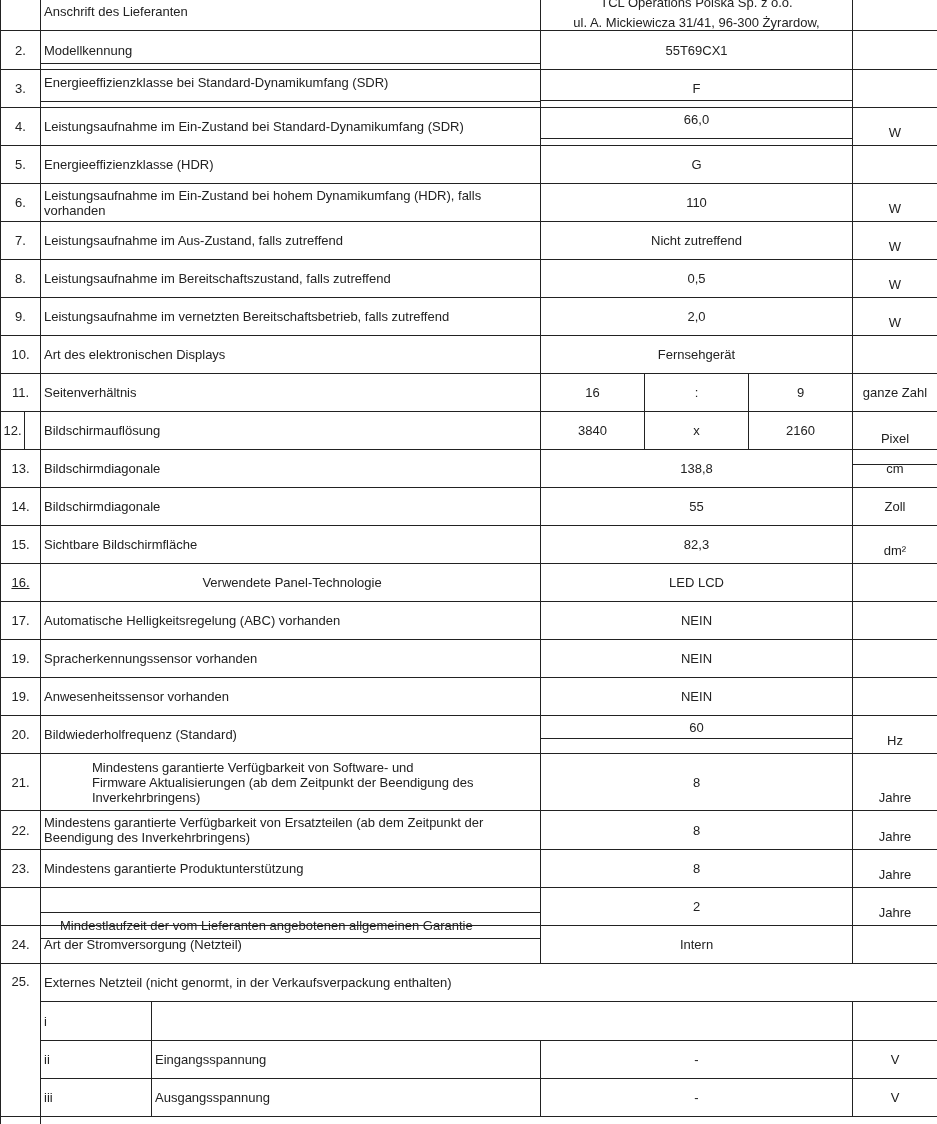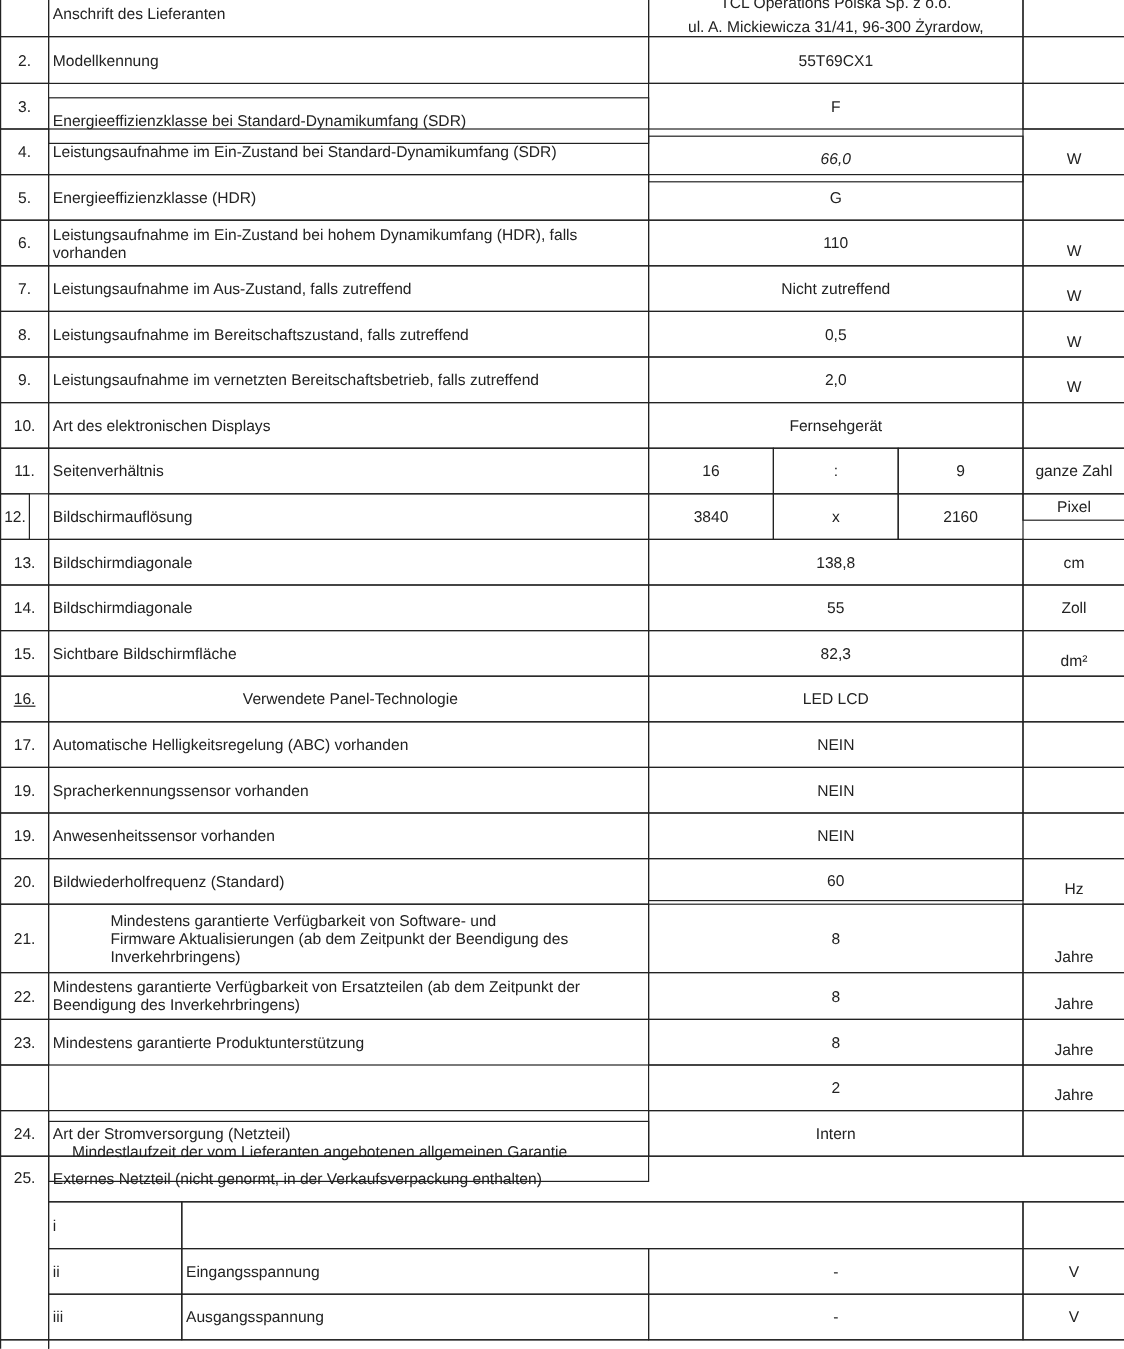--- a/index.html
+++ b/index.html
@@ -35,36 +35,36 @@
     </div>
     <div class="c val" style="left: 540px; top: 30px; width: 313px; height: 40px;">
       <span style="white-space: pre-line;">55T69CX1</span>
     </div>
     <div class="c unit" style="left: 852px; top: 30px; width: 86px; height: 40px;">
       <span style="white-space: pre-line;"></span>
     </div>
     <div class="c num" style="left: 0px; top: 69px; width: 41px; height: 39px;">
       <span style="white-space: pre-line;">3.</span>
     </div>
-    <div class="c lbl" style="left: 40px; top: 81px; width: 501px; height: 39px;">
+    <div class="c lbl" style="left: 40px; top: 63px; width: 501px; height: 39px;">
       <span style="white-space: pre-line;">Energieeffizienzklasse bei Standard-Dynamikumfang (SDR)</span>
     </div>
     <div class="c val" style="left: 540px; top: 69px; width: 313px; height: 39px;">
       <span style="white-space: pre-line;">F</span>
     </div>
     <div class="c unit" style="left: 852px; top: 69px; width: 86px; height: 39px;">
       <span style="white-space: pre-line;"></span>
     </div>
     <div class="c num" style="left: 0px; top: 107px; width: 41px; height: 39px;">
       <span style="white-space: pre-line;">4.</span>
     </div>
     <div class="c lbl" style="left: 40px; top: 107px; width: 501px; height: 39px;">
       <span style="white-space: pre-line;">Leistungsaufnahme im Ein-Zustand bei Standard-Dynamikumfang (SDR)</span>
     </div>
-    <div class="c val" style="left: 540px; top: 113px; width: 313px; height: 39px; font-style: italic;">
+    <div class="c val" style="left: 540px; top: 100px; width: 313px; height: 39px;">
       <span style="white-space: pre-line;">66,0</span>
     </div>
     <div class="c unit" style="left: 852px; top: 107px; width: 86px; height: 39px; align-items: flex-end; padding-bottom: 5px;">
       <span style="white-space: pre-line;">W</span>
     </div>
     <div class="c num" style="left: 0px; top: 145px; width: 41px; height: 39px;">
       <span style="white-space: pre-line;">5.</span>
     </div>
     <div class="c lbl" style="left: 40px; top: 145px; width: 501px; height: 39px;">
       <span style="white-space: pre-line;">Energieeffizienzklasse (HDR)</span>
@@ -161,21 +161,21 @@
     </div>
     <div class="c val" style="left: 540px; top: 411px; width: 105px; height: 39px;">
       <span style="white-space: pre-line;">3840</span>
     </div>
     <div class="c val" style="left: 644px; top: 411px; width: 105px; height: 39px;">
       <span style="white-space: pre-line;">x</span>
     </div>
     <div class="c val" style="left: 748px; top: 411px; width: 105px; height: 39px;">
       <span style="white-space: pre-line;">2160</span>
     </div>
-    <div class="c unit" style="left: 852px; top: 411px; width: 86px; height: 23px;">
+    <div class="c unit" style="left: 852px; top: 411px; width: 86px; height: 54px;">
       <span style="white-space: pre-line;">Pixel</span>
     </div>
     <div class="c num" style="left: 0px; top: 449px; width: 41px; height: 39px;">
       <span style="white-space: pre-line;">13.</span>
     </div>
     <div class="c lbl" style="left: 40px; top: 449px; width: 501px; height: 39px;">
       <span style="white-space: pre-line;">Bildschirmdiagonale</span>
     </div>
     <div class="c val" style="left: 540px; top: 449px; width: 313px; height: 39px;">
       <span style="white-space: pre-line;">138,8</span>
@@ -254,21 +254,21 @@
     </div>
     <div class="c unit" style="left: 852px; top: 677px; width: 86px; height: 39px;">
       <span style="white-space: pre-line;"></span>
     </div>
     <div class="c num" style="left: 0px; top: 715px; width: 41px; height: 39px;">
       <span style="white-space: pre-line;">20.</span>
     </div>
     <div class="c lbl" style="left: 40px; top: 715px; width: 501px; height: 39px;">
       <span style="white-space: pre-line;">Bildwiederholfrequenz (Standard)</span>
     </div>
-    <div class="c val" style="left: 540px; top: 715px; width: 313px; height: 36px;">
+    <div class="c val" style="left: 540px; top: 715px; width: 313px; height: 24px;">
       <span style="white-space: pre-line;">60</span>
     </div>
     <div class="c unit" style="left: 852px; top: 715px; width: 86px; height: 39px; align-items: flex-end; padding-bottom: 5px;">
       <span style="white-space: pre-line;">Hz</span>
     </div>
     <div class="c num" style="left: 0px; top: 753px; width: 41px; height: 58px;">
       <span style="white-space: pre-line;">21.</span>
     </div>
     <div class="c lbl" style="left: 40px; top: 753px; width: 501px; height: 58px;">
       <span style="white-space: pre-line; margin-left: 48px;">Mindestens garantierte Verfügbarkeit von Software- und
@@ -302,21 +302,21 @@
     </div>
     <div class="c val" style="left: 540px; top: 849px; width: 313px; height: 39px;">
       <span style="white-space: pre-line;">8</span>
     </div>
     <div class="c unit" style="left: 852px; top: 849px; width: 86px; height: 39px; align-items: flex-end; padding-bottom: 5px;">
       <span style="white-space: pre-line;">Jahre</span>
     </div>
     <div class="c num" style="left: 0px; top: 887px; width: 41px; height: 39px;">
       <span style="white-space: pre-line;"></span>
     </div>
-    <div class="c lbl" style="left: 40px; top: 934px; width: 501px; height: 51px; padding-left: 19px;">
+    <div class="c lbl" style="left: 40px; top: 912px; width: 501px; height: 27px; padding-left: 19px;">
       <span style="white-space: pre-line;">Mindestlaufzeit der vom Lieferanten angebotenen allgemeinen Garantie</span>
     </div>
     <div class="c val" style="left: 540px; top: 887px; width: 313px; height: 39px;">
       <span style="white-space: pre-line;">2</span>
     </div>
     <div class="c unit" style="left: 852px; top: 887px; width: 86px; height: 39px; align-items: flex-end; padding-bottom: 5px;">
       <span style="white-space: pre-line;">Jahre</span>
     </div>
     <div class="c num" style="left: 0px; top: 925px; width: 41px; height: 39px;">
       <span style="white-space: pre-line;">24.</span>

